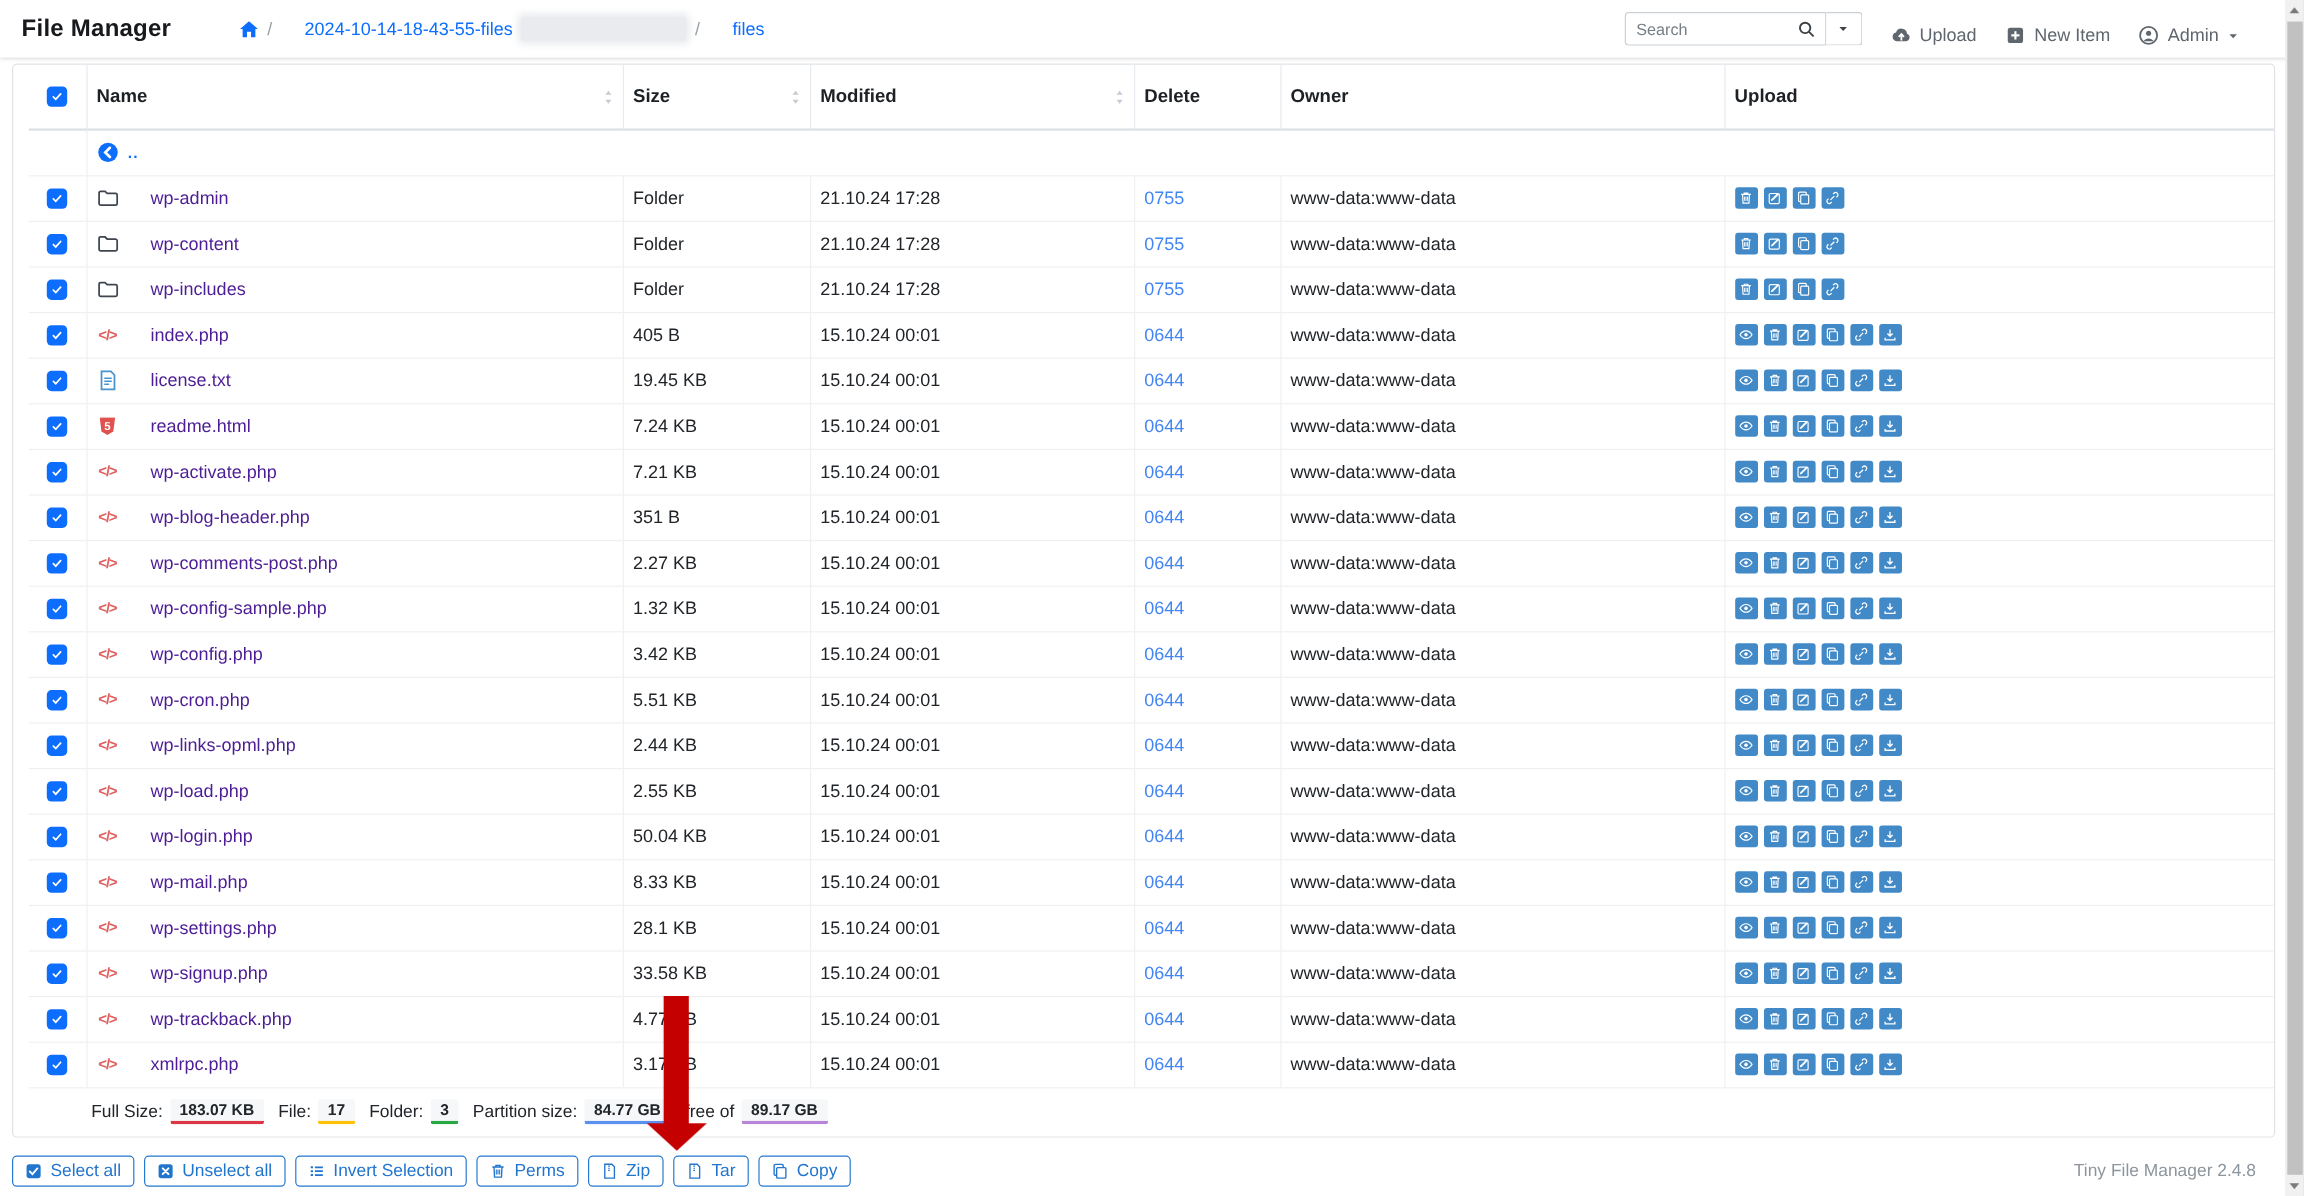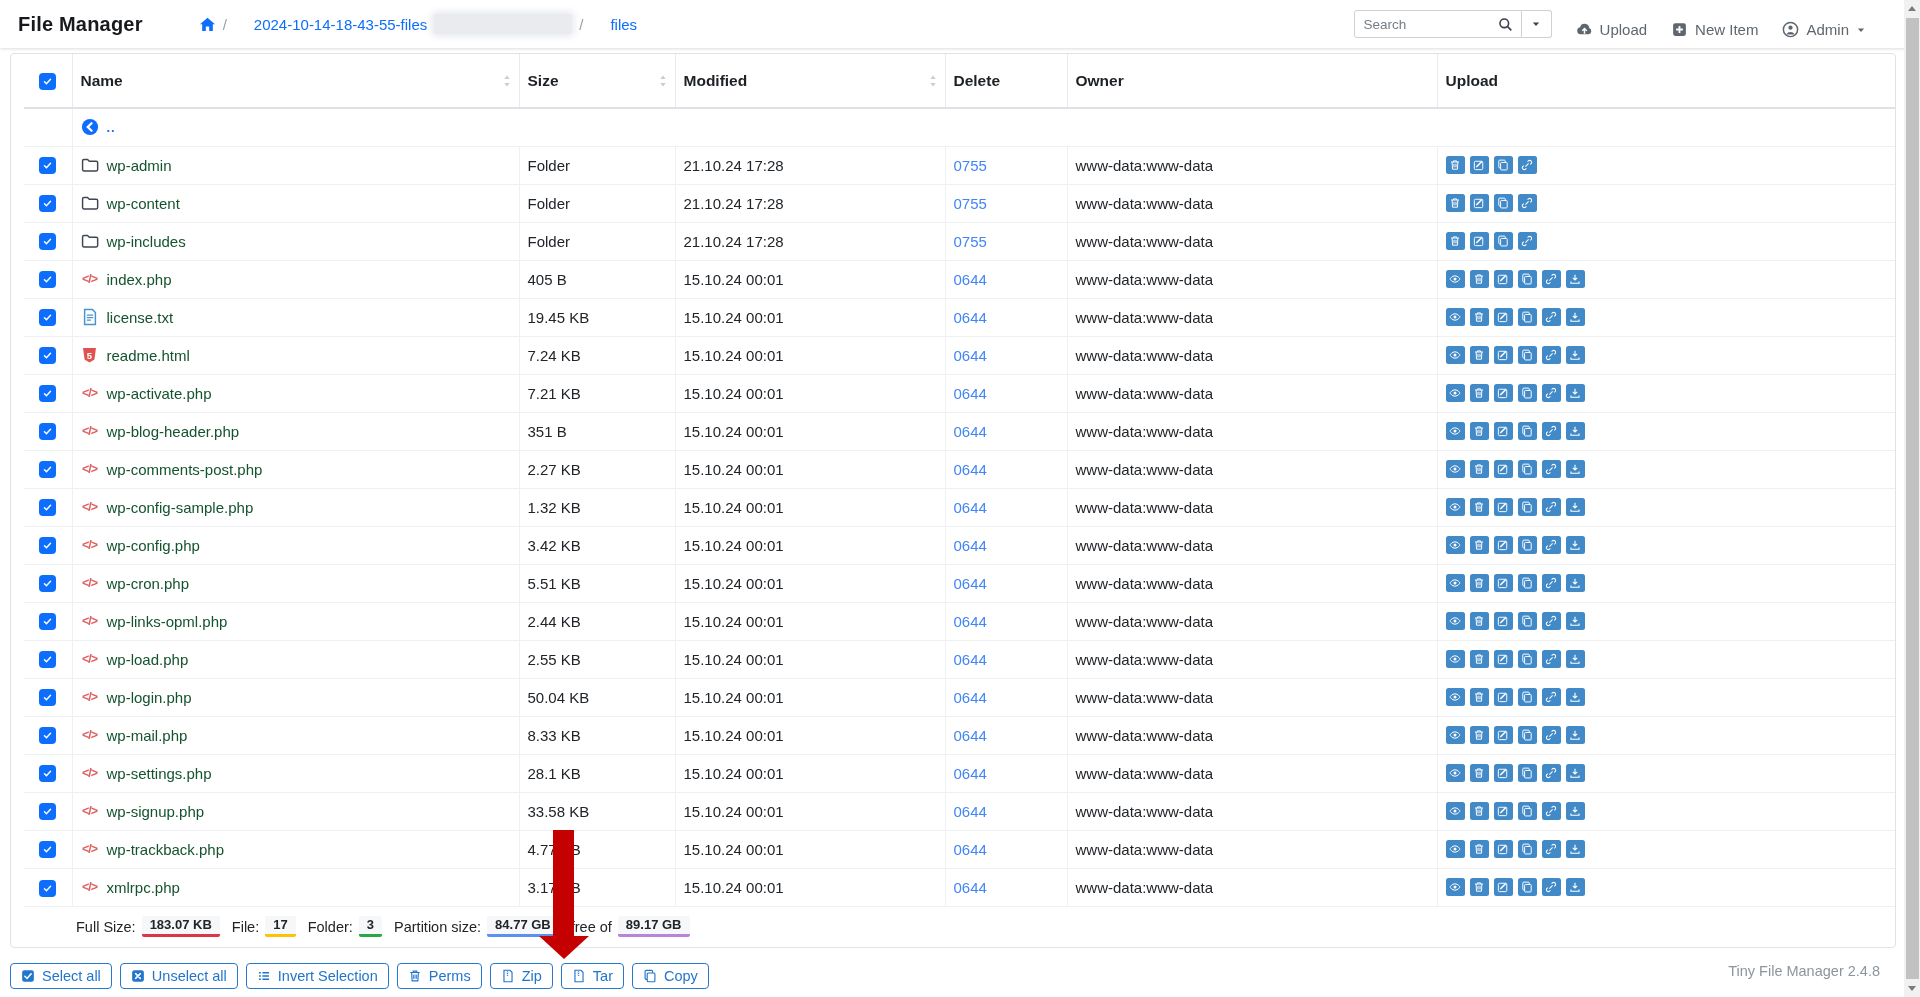--- a/index.html
+++ b/index.html
@@ -59,39 +59,39 @@
   .name-wrap { display:flex; align-items:center; gap:8px; }
   .name-ic { width:18px; height:18px; }
   .ic-folder { color:#3f4650; }
   .ic-code { color:#e05f5f; }
   .ic-file-text { color:#4793ce; }
   .ic-html5 { color:#e0524f; }
   .code-glyph { font-size:12.5px; font-weight:700; letter-spacing:-1px; font-style:normal; }
   .html5-badge { display:flex; align-items:center; justify-content:center; width:13px;
     height:15px; background:#e0524f; clip-path:polygon(0 0,100% 0,88% 80%,50% 100%,12% 80%); }
   .html5-badge::after { content:"5"; color:#fff; font-size:9.5px; font-weight:700; }
-  .file-name { color:#14532d; cursor:pointer; }
+  .file-name { color:#4c1d95; cursor:pointer;margin-left:19px; }
   .parent-link { display:flex; align-items:center; gap:8px; cursor:pointer; }
   .back-ic { width:18px; height:18px; color:#0d6efd; }
   .parent-label { color:#0d6efd; font-size:13px; font-weight:700; letter-spacing:1px; }
   .perms-link { color:#4285f4; text-decoration:none; cursor:pointer; }
   .action-btn { width:19px; height:18px; background:#4189c7; border-radius:2.5px;
     display:inline-flex; align-items:center; justify-content:center; color:#fff;
     margin-right:5px; cursor:pointer; }
   .action-btn svg { width:12px; height:12px; }
 
   
   .summary-bar { display:flex; align-items:center; padding:9px 8px 10px 52px;
     font-size:14.5px; border-top:1px solid #eef0f2; }
   .stat-label { margin-right:6px; }
   .stat-badge { background:#f6f7f8; padding:1px 8px 2px; font-weight:700; font-size:13px;
     border-bottom:3px solid #888; border-radius:2px; margin-right:12px; }
 
   
-  .bottom-bar { display:flex; align-items:flex-start; gap:8px; margin:15px 40px 0 10px; }
+  .bottom-bar { display:flex; align-items:center; gap:8px; margin:15px 40px 0 10px; }
   .bbtn { display:inline-flex; align-items:center; gap:7px; border:1.5px solid #2579d0;
     color:#2275cd; background:#fff; border-radius:4px; padding:4px 10px; font-size:14.5px;
     font-family:inherit; cursor:pointer; }
   .bbtn .icon { width:14px; height:14px; color:#2275cd; }
   .version { margin-left:auto; color:#8d959c; font-size:14.5px; }
 
   
   .scrollbar { position:fixed; right:0; top:0; width:16px; height:997px; background:#f1f1f1; }
   .sb-btn { position:absolute; left:0; width:16px; height:17px; display:flex;
     align-items:center; justify-content:center; cursor:pointer; }

